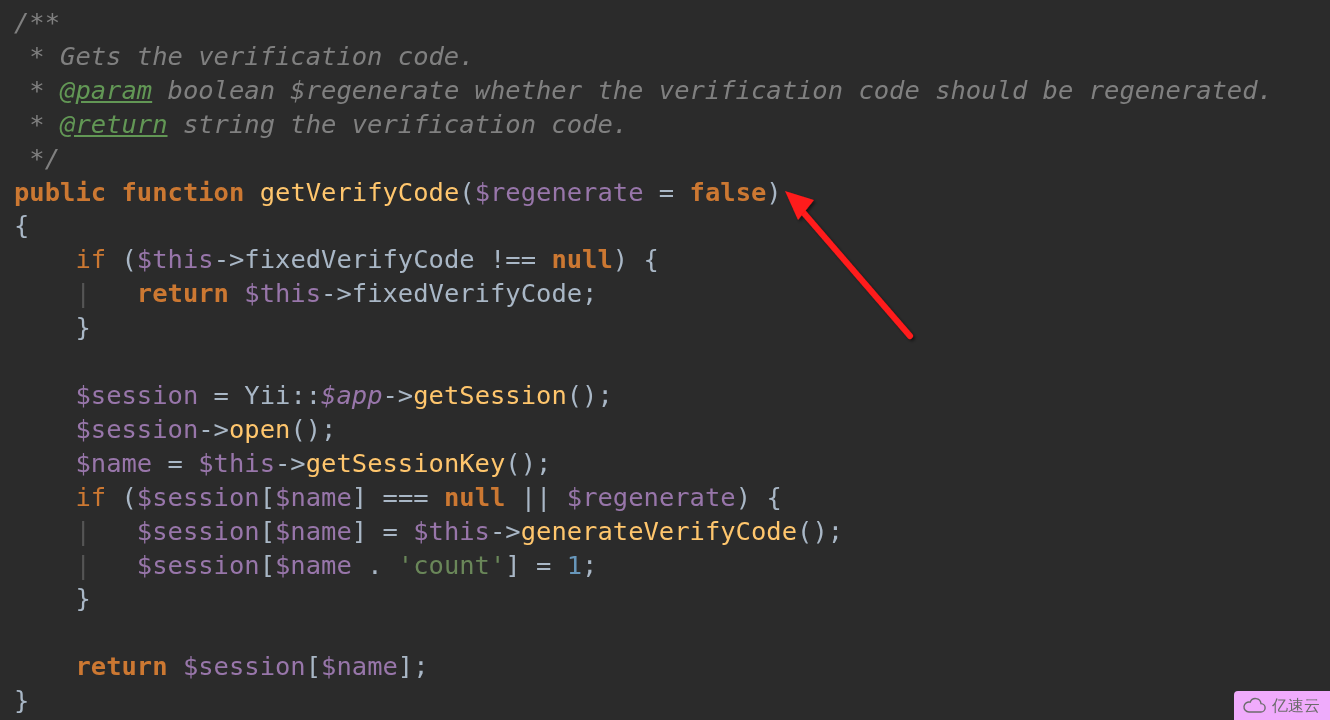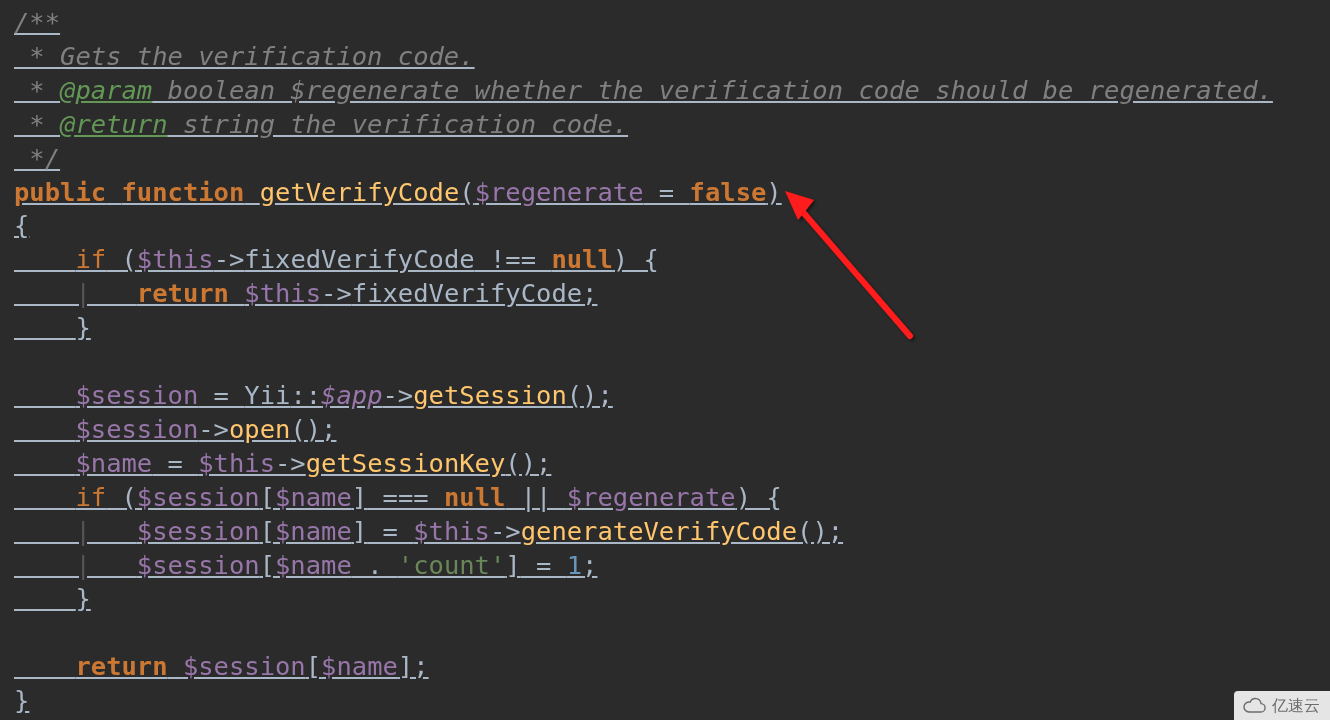--- a/index.html
+++ b/index.html
@@ -14,21 +14,20 @@
     color: #a9b7c6;
     overflow: hidden;
     position: relative;
   }
 
   pre.code {
     margin: 0;
     padding: 6px 0 0 14px;
     white-space: pre;
     font-style: normal;
-    text-decoration: underline;
   }
 
   
   .cm  { color: #808080; font-style: italic; }          
   .tag { color: #629755; font-style: italic; text-decoration: underline; } 
   .kw  { color: #cc7832; font-weight: 600; font-style: normal; }          
   .kw2 { color: #cc7832; font-style: normal; }                             
   .fn  { color: #ffc66d; font-style: normal; }           
   .var { color: #9876aa; font-style: normal; }           
   .id  { color: #a9b7c6; font-style: normal; }           
@@ -44,21 +43,21 @@
     position: absolute;
     left: 770px;
     top: 176px;
     pointer-events: none;
   }
 
   .watermark {
     position: absolute;
     right: 0;
     bottom: 0;
-    background: #e5e5e5;
+    background: #f0abfc;
     color: #6b6b6b;
     font-family: "PingFang SC", "Microsoft YaHei", sans-serif;
     font-size: 16px;
     padding: 4px 10px 4px 8px;
     display: flex;
     align-items: center;
     gap: 6px;
     border-top-left-radius: 4px;
   }
   .watermark svg { display:block; }

